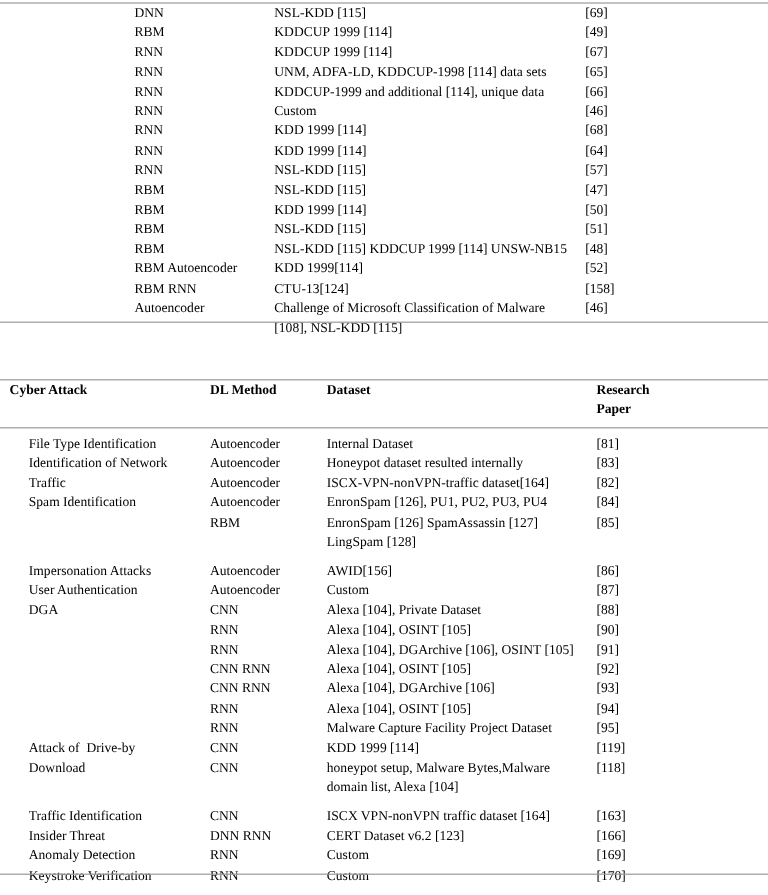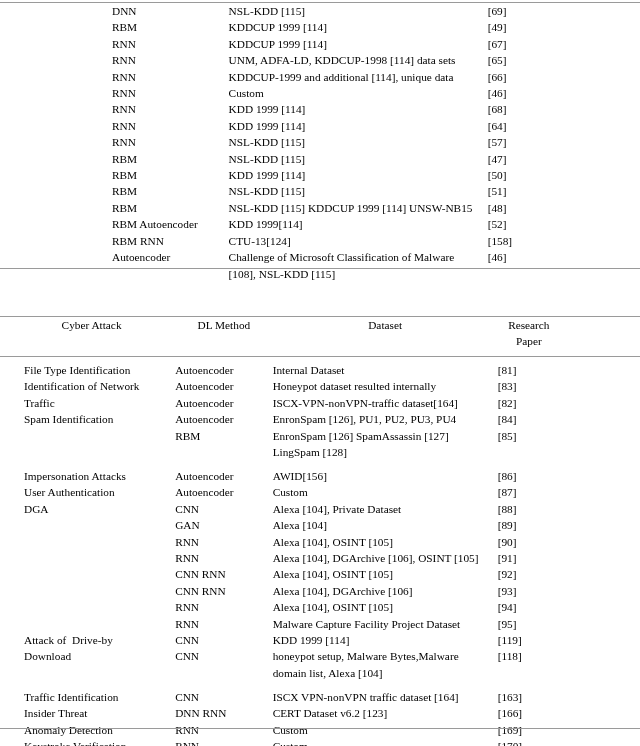--- a/index.html
+++ b/index.html
@@ -53,22 +53,22 @@
 
   
   #table3 { top: 317px; left: 0; }
   #table3 .c-attack  { width: 178px; padding-left: 24px; }
   #table3 .c-method  { width: 110px; }
   #table3 .c-dataset { width: 275px; }
   #table3 .c-ref     { width: 69px;  }
 
   #table3 thead th {
     padding: 0;
-    text-align: center;
-    font-weight: normal;
+    text-align: left;
+    font-weight: bold;
     vertical-align: top;
     white-space: pre-line;
   }
   #table3 thead th.c-attack  { width: 178px; padding-left: 8px; }
   #table3 thead th.c-method  { width: 110px; }
   #table3 thead th.c-dataset { width: 275px; }
   #table3 thead th.c-ref     { width: 69px;  }
 
   #table3 thead tr.hdr-row { height: 38px; }
   #table3 tbody tr.first-body td { padding-top: 7px; }
@@ -242,26 +242,20 @@
           <td class="c-ref">[87]</td>
         </tr>
         <tr>
           <td class="c-attack">DGA</td>
           <td class="c-method">CNN</td>
           <td class="c-dataset">Alexa [104], Private Dataset</td>
           <td class="c-ref">[88]</td>
         </tr>
         <tr>
           <td class="c-attack"></td>
-          <td class="c-method">GAN</td>
-          <td class="c-dataset">Alexa [104]</td>
-          <td class="c-ref">[89]</td>
-        </tr>
-        <tr>
-          <td class="c-attack"></td>
           <td class="c-method">RNN</td>
           <td class="c-dataset">Alexa [104], OSINT [105]</td>
           <td class="c-ref">[90]</td>
         </tr>
         <tr>
           <td class="c-attack"></td>
           <td class="c-method">RNN</td>
           <td class="c-dataset">Alexa [104], DGArchive [106], OSINT [105]</td>
           <td class="c-ref">[91]</td>
         </tr>

